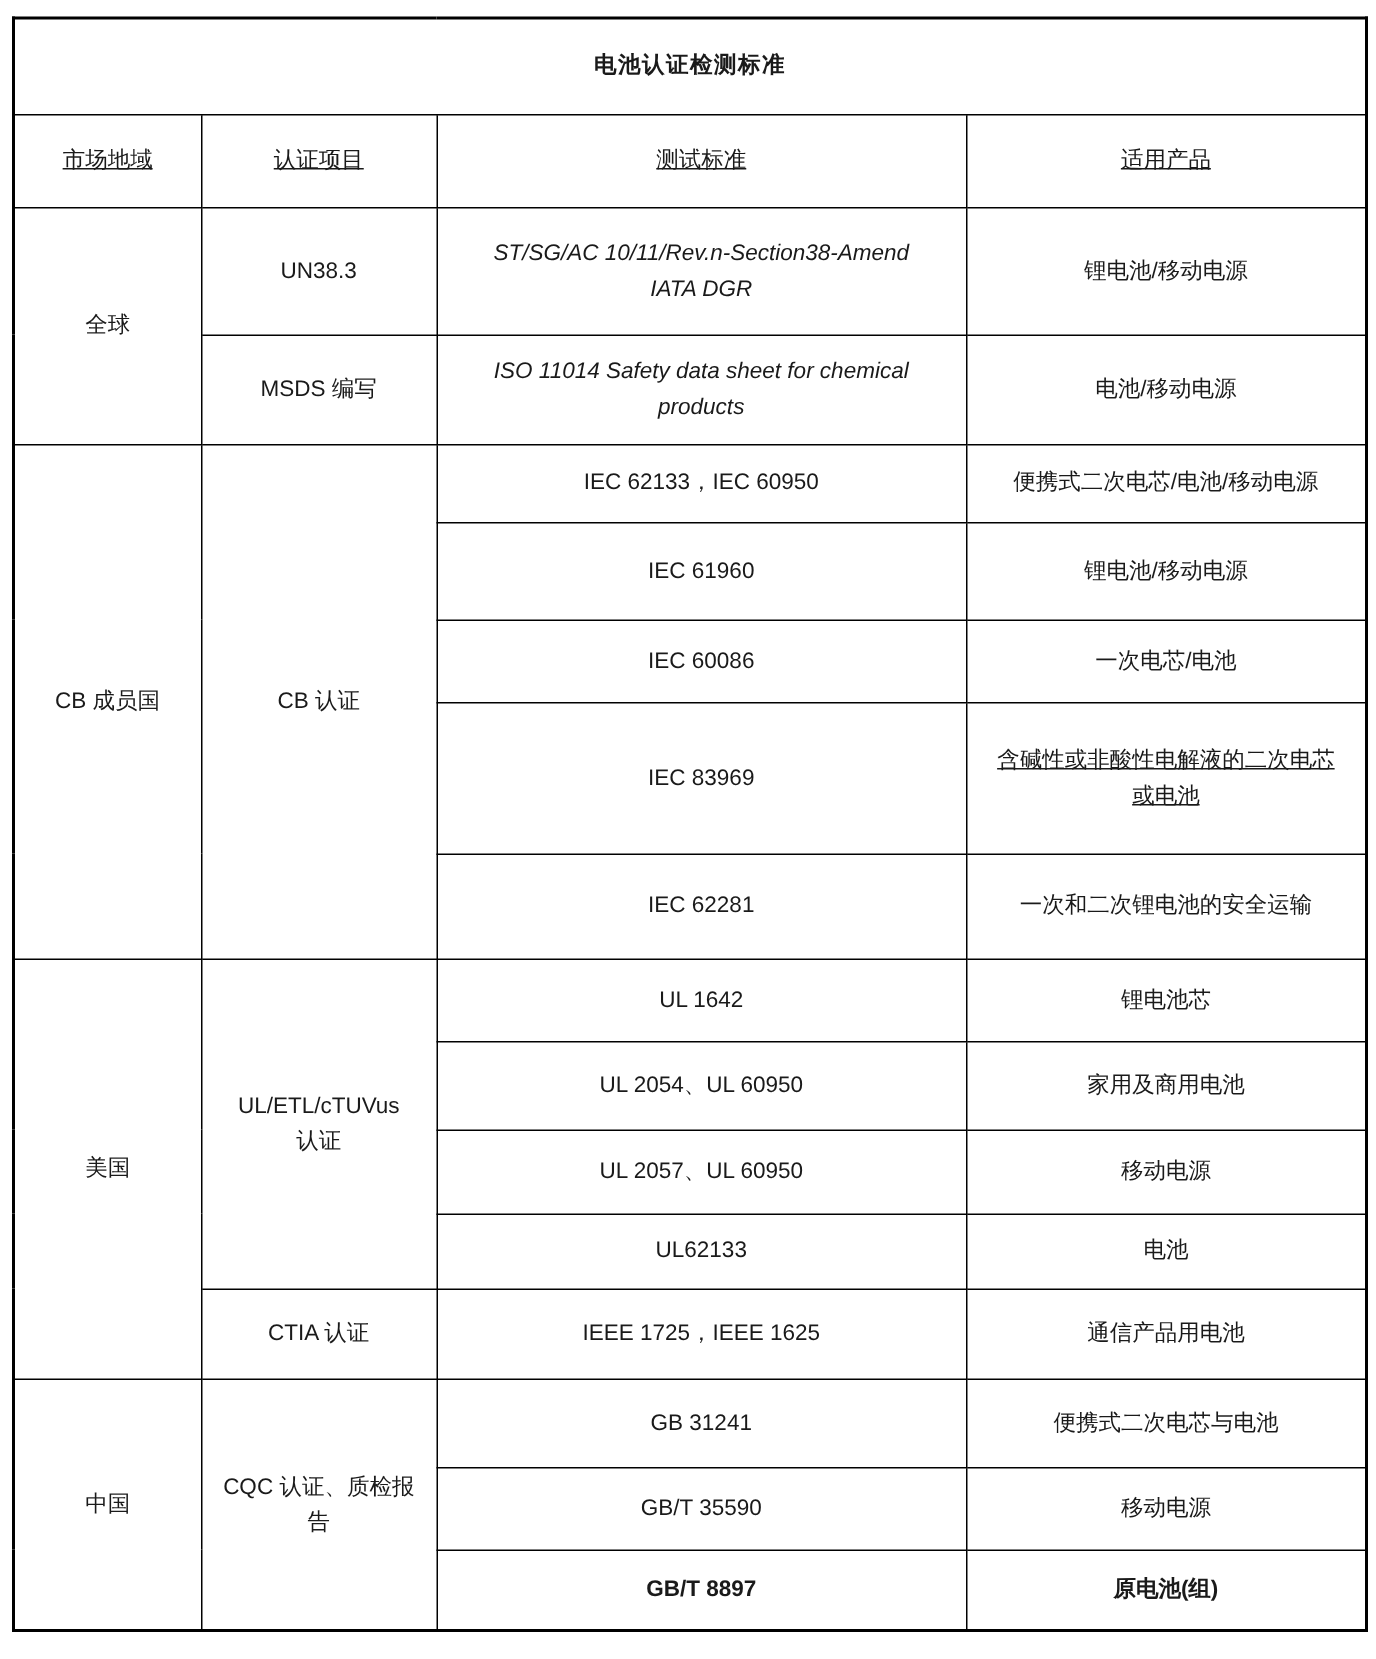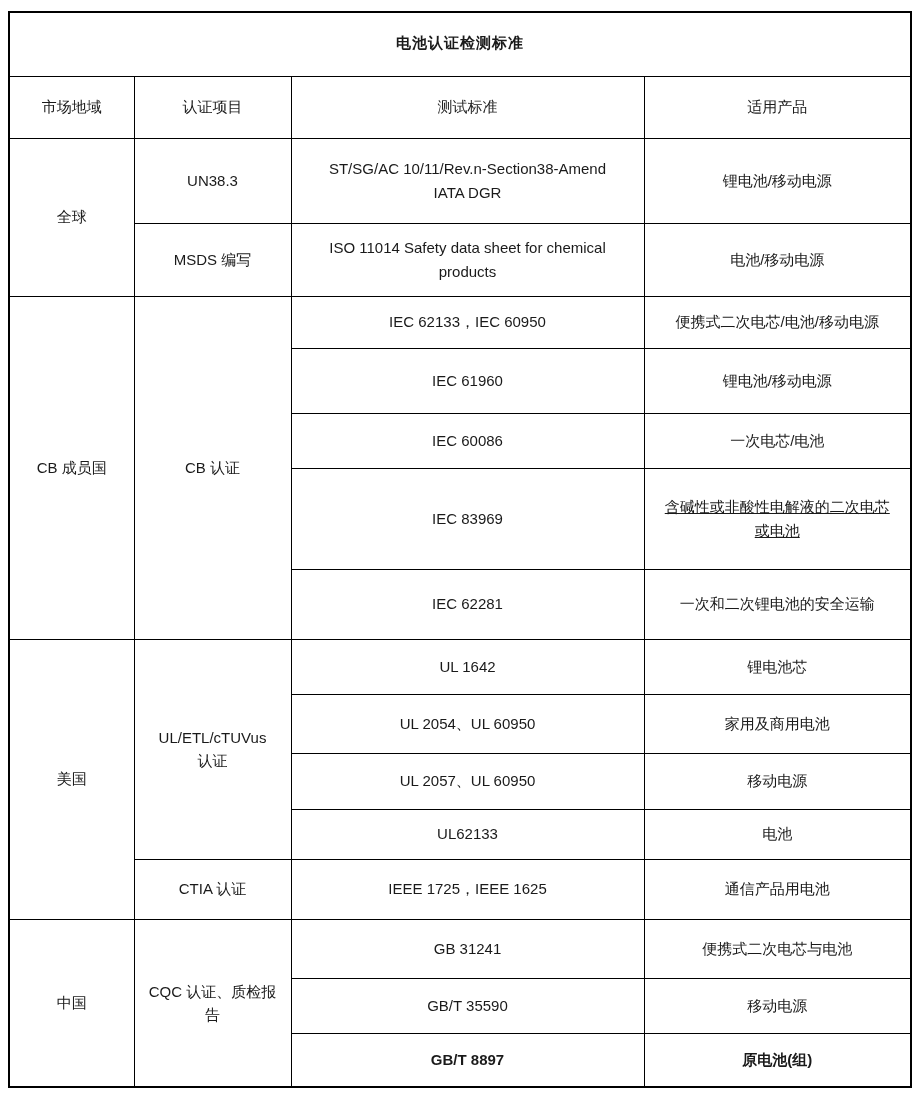--- a/index.html
+++ b/index.html
@@ -36,35 +36,35 @@
     overflow: hidden;
   }
   td.title-cell {
     font-size: 19px;
     font-weight: bold;
     letter-spacing: 1px;
     font-family: Liberation Mono, monospace;
   }
   
   tr.h64  { height: 64px; }
-  tr.h62  { height: 62px; }
+  tr.h62  { height: 62px; text-decoration: underline; }
   tr.h85  { height: 85px; }
   tr.h73  { height: 73px; }
   tr.h52  { height: 52px; }
   tr.h65  { height: 65px; }
   tr.h55  { height: 55px; }
   tr.h101 { height: 101px; }
   tr.h70  { height: 70px; margin-left: 24px; }
   tr.h59  { height: 59px; }
   tr.h56  { height: 56px; }
   tr.h50  { height: 50px; }
   tr.h60  { height: 60px; }
   tr.h54  { height: 54px; font-weight: bold; }
   
-  td.lh-a { line-height: 34px; }
+  td.lh-a { line-height: 34px; font-style: italic; }
   td.lh-b { line-height: 50px; text-decoration: underline; }
   td.lh-c { line-height: 70px; margin-top: 41px; }
   td.lh-d { line-height: 60px; }
 </style>
 </head>
 <body>
 
 <div class="page">
   <table class="cert-table">
     <colgroup>

